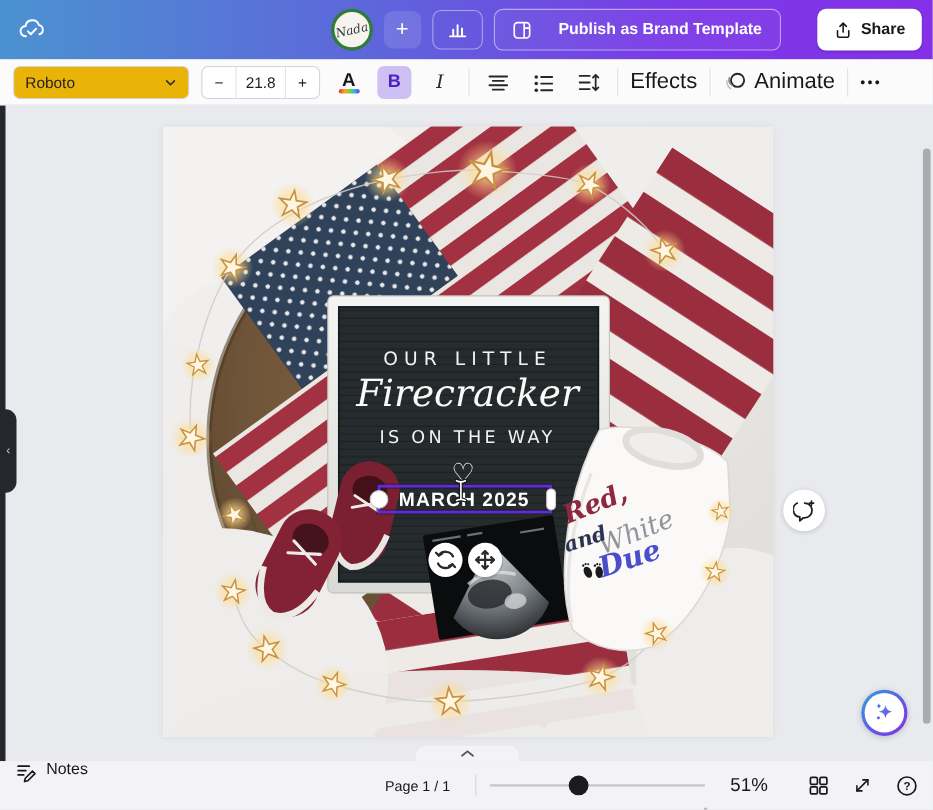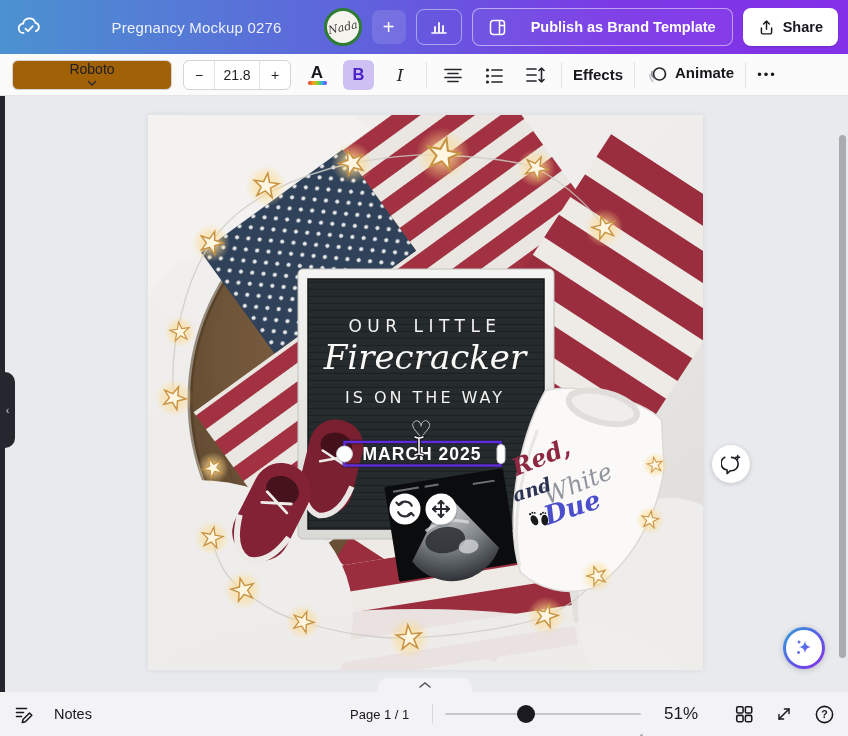--- a/index.html
+++ b/index.html
@@ -13,56 +13,56 @@
   .hbtn{display:flex;align-items:center;justify-content:center;border-radius:8px;cursor:pointer;}
   .cloud-btn{width:38px;height:38px;}
   .spacer{flex:1;}
   .doc-title{color:#eef1fd;font-size:15px;font-weight:500;letter-spacing:.2px;white-space:nowrap;cursor:text;}
   .title-gap{width:22px;}
   .avatar{width:38px;height:38px;border-radius:50%;background:#f6f4ef;border:3px solid #2f7c36;display:flex;align-items:center;justify-content:center;overflow:hidden;cursor:pointer;}
   .avatar span{font-family:"DejaVu Serif",serif;font-style:italic;font-size:11px;color:#3a3a3a;transform:rotate(-12deg);}
   .plus-btn{width:34px;height:34px;background:rgba(255,255,255,.12);color:#fff;font-size:20px;font-weight:300;}
   .chart-btn{width:46px;height:36px;border:1px solid rgba(255,255,255,.45);}
   .publish-btn{height:38px;padding:0 16px;border:1px solid rgba(255,255,255,.5);color:#fff;font-size:14.5px;font-weight:600;gap:25px;background:rgba(255,255,255,.04);}
-  .share-btn{height:38px;padding:0 15px;background:#fff;color:#17171c;font-size:14.5px;font-weight:600;gap:8px;box-shadow:0 1px 2px rgba(0,0,0,.15);}
+  .share-btn{height:38px;padding:0 15px;background:#fff;color:#17171c;font-size:14.5px;font-weight:600;gap:8px;box-shadow:0 1px 2px rgba(0,0,0,.15);margin-left:23px;}
 
   
   .toolbar{position:absolute;top:54px;left:0;width:848px;height:42px;background:#fbfbfc;border-bottom:1px solid #e6e6e9;display:flex;align-items:center;padding:0 12px;gap:11px;}
-  .font-select{width:160px;height:30px;border:1px solid #d3d3d8;border-radius:6px;background:#a16207;display:flex;align-items:center;justify-content:space-between;padding:0 10px;font-size:14px;color:#1e1e24;cursor:pointer;flex-direction:column;}
+  .font-select{width:160px;height:30px;border:1px solid #d3d3d8;border-radius:6px;background:#eab308;display:flex;align-items:center;justify-content:space-between;padding:0 10px;font-size:14px;color:#1e1e24;cursor:pointer;}
   .stepper{height:30px;border:1px solid #d3d3d8;border-radius:6px;background:#fff;display:flex;align-items:stretch;overflow:hidden;}
   .stepper>div{display:flex;align-items:center;justify-content:center;font-size:14px;color:#1e1e24;cursor:pointer;}
   .step-minus{width:31px;border-right:1px solid #e3e3e7;font-size:16px;}
   .step-val{width:44px;font-size:13.5px;cursor:text;}
   .step-plus{width:31px;border-left:1px solid #e3e3e7;font-size:16px;}
   .tbtn{height:30px;min-width:30px;border-radius:6px;display:flex;align-items:center;justify-content:center;cursor:pointer;color:#25252b;}
   .color-btn{flex-direction:column;gap:1px;}
   .color-btn .a{font-size:17px;font-weight:700;line-height:15px;color:#17171c;}
   .color-btn .bar{width:19px;height:4px;border-radius:2px;background:linear-gradient(90deg,#e5322d,#f5a623 28%,#7ed321 52%,#29b6f6 75%,#7b2ff7);}
   .bold-btn{background:#cfc0f3;color:#4c22c6;font-weight:700;font-size:16.5px;width:31px;}
   .italic-btn{font-family:"DejaVu Serif",serif;font-style:italic;font-size:17px;width:30px;}
   .tb-div{width:1px;height:26px;background:#e2e2e6;}
-  .tlabel{font-size:15px;color:#17171c;font-weight:700;cursor:pointer;}
+  .tlabel{font-size:20px;color:#17171c;font-weight:400;cursor:pointer;}
   .animate-btn{display:flex;align-items:flex-start;gap:7px;cursor:pointer;}
   .more-btn{font-size:13px;letter-spacing:2px;color:#17171c;cursor:pointer;}
 
   
   .workspace{position:absolute;top:96px;left:0;width:848px;height:596px;background:#e9eaed;}
   .canvas-wrap{position:absolute;left:148px;top:19px;width:555px;height:555px;box-shadow:0 0 6px rgba(0,0,0,.08);}
   .left-strip{position:absolute;left:0;top:0;width:5px;height:596px;background:#26262e;}
   .left-tab{position:absolute;left:0;top:276px;width:15px;height:76px;background:#26262e;border-radius:0 10px 10px 0;display:flex;align-items:center;justify-content:center;color:#cfcfd6;font-size:11px;cursor:pointer;}
   .float-btn{position:absolute;background:#fff;border-radius:50%;display:flex;align-items:center;justify-content:center;box-shadow:0 1px 5px rgba(0,0,0,.18);cursor:pointer;}
   .comment-btn{left:712px;top:349px;width:38px;height:38px;}
   .magic-btn{left:783px;top:531px;width:42px;height:42px;background:linear-gradient(135deg,#2fa3da,#5e5ae6 55%,#8a2ee6);padding:3px;box-shadow:0 1px 6px rgba(0,0,0,.2);}
   .magic-inner{width:100%;height:100%;background:#fff;border-radius:50%;display:flex;align-items:center;justify-content:center;}
   .vscroll{position:absolute;left:839px;top:39px;width:7px;height:523px;border-radius:4px;background:#9a9aa2;opacity:.8;cursor:grab;}
 
   
   .footer{position:absolute;top:692px;left:0;width:848px;height:44px;background:#f3f3f5;}
   .page-bump{position:absolute;left:378px;top:-14px;width:94px;height:14px;background:#f3f3f5;border-radius:10px 10px 0 0;display:flex;align-items:center;justify-content:center;cursor:pointer;}
-  .notes{position:absolute;left:14px;top:0;height:44px;display:flex;align-items:center;gap:20px;cursor:pointer;}
+  .notes{position:absolute;left:14px;top:0;height:44px;display:flex;gap:8px;cursor:pointer;}
   .notes span{font-size:14.5px;color:#17171c;font-weight:500;}
   .page-label{position:absolute;left:350px;top:0;height:44px;display:flex;align-items:center;font-size:13px;color:#17171c;font-weight:400;}
   .f-div{position:absolute;left:432px;top:12px;width:1px;height:20px;background:#d8d8dd;}
   .zoom-slider{position:absolute;left:445px;top:0;width:196px;height:44px;cursor:pointer;}
   .zs-track{position:absolute;left:0;top:21px;width:196px;height:2px;border-radius:1px;background:#c6c6cc;}
   .zs-cap{position:absolute;right:-2px;top:20.5px;width:3px;height:3px;border-radius:50%;background:#aeaeb5;}
   .zs-knob{position:absolute;left:72px;top:13px;width:18px;height:18px;border-radius:50%;background:#1a1a20;}
   .zoom-pct{position:absolute;left:658px;top:0;width:40px;height:44px;display:flex;align-items:center;justify-content:flex-end;font-size:17px;color:#17171c;font-weight:500;cursor:pointer;}
   .f-icon{position:absolute;top:10px;width:24px;height:24px;display:flex;align-items:center;justify-content:center;cursor:pointer;}
 </style>
@@ -72,21 +72,20 @@
 <div class="app">
 
   <div class="header">
     <div class="hbtn cloud-btn">
       <svg width="26" height="26" viewBox="0 0 24 24">
         <path d="M7,17.5 a4.3,4.3 0 0 1 -0.4,-8.6 A5.8,5.8 0 0 1 17.9,8.2 a3.9,3.9 0 0 1 0.4,7.6" fill="none" stroke="#fff" stroke-width="1.6" stroke-linecap="round"></path>
         <path d="M8.7,13.4 l2.4,2.4 4.4,-4.6" fill="none" stroke="#fff" stroke-width="1.6" stroke-linecap="round" stroke-linejoin="round"></path>
       </svg>
     </div>
     <div class="spacer"></div>
-    <div class="doc-title">Pregnancy Mockup 0276</div>
     <div class="title-gap"></div>
     <div class="avatar">
         <span>Nada</span>
       </div>
     <div class="hbtn plus-btn">+</div>
     <div class="hbtn chart-btn">
       <svg width="20" height="20" viewBox="0 0 20 20">
         <path d="M3,16 h14" stroke="#fff" stroke-width="1.6" stroke-linecap="round"></path>
         <path d="M6,15 v-5 M10,15 v-9 M14,15 v-6" stroke="#fff" stroke-width="1.8" stroke-linecap="round"></path>
       </svg>

